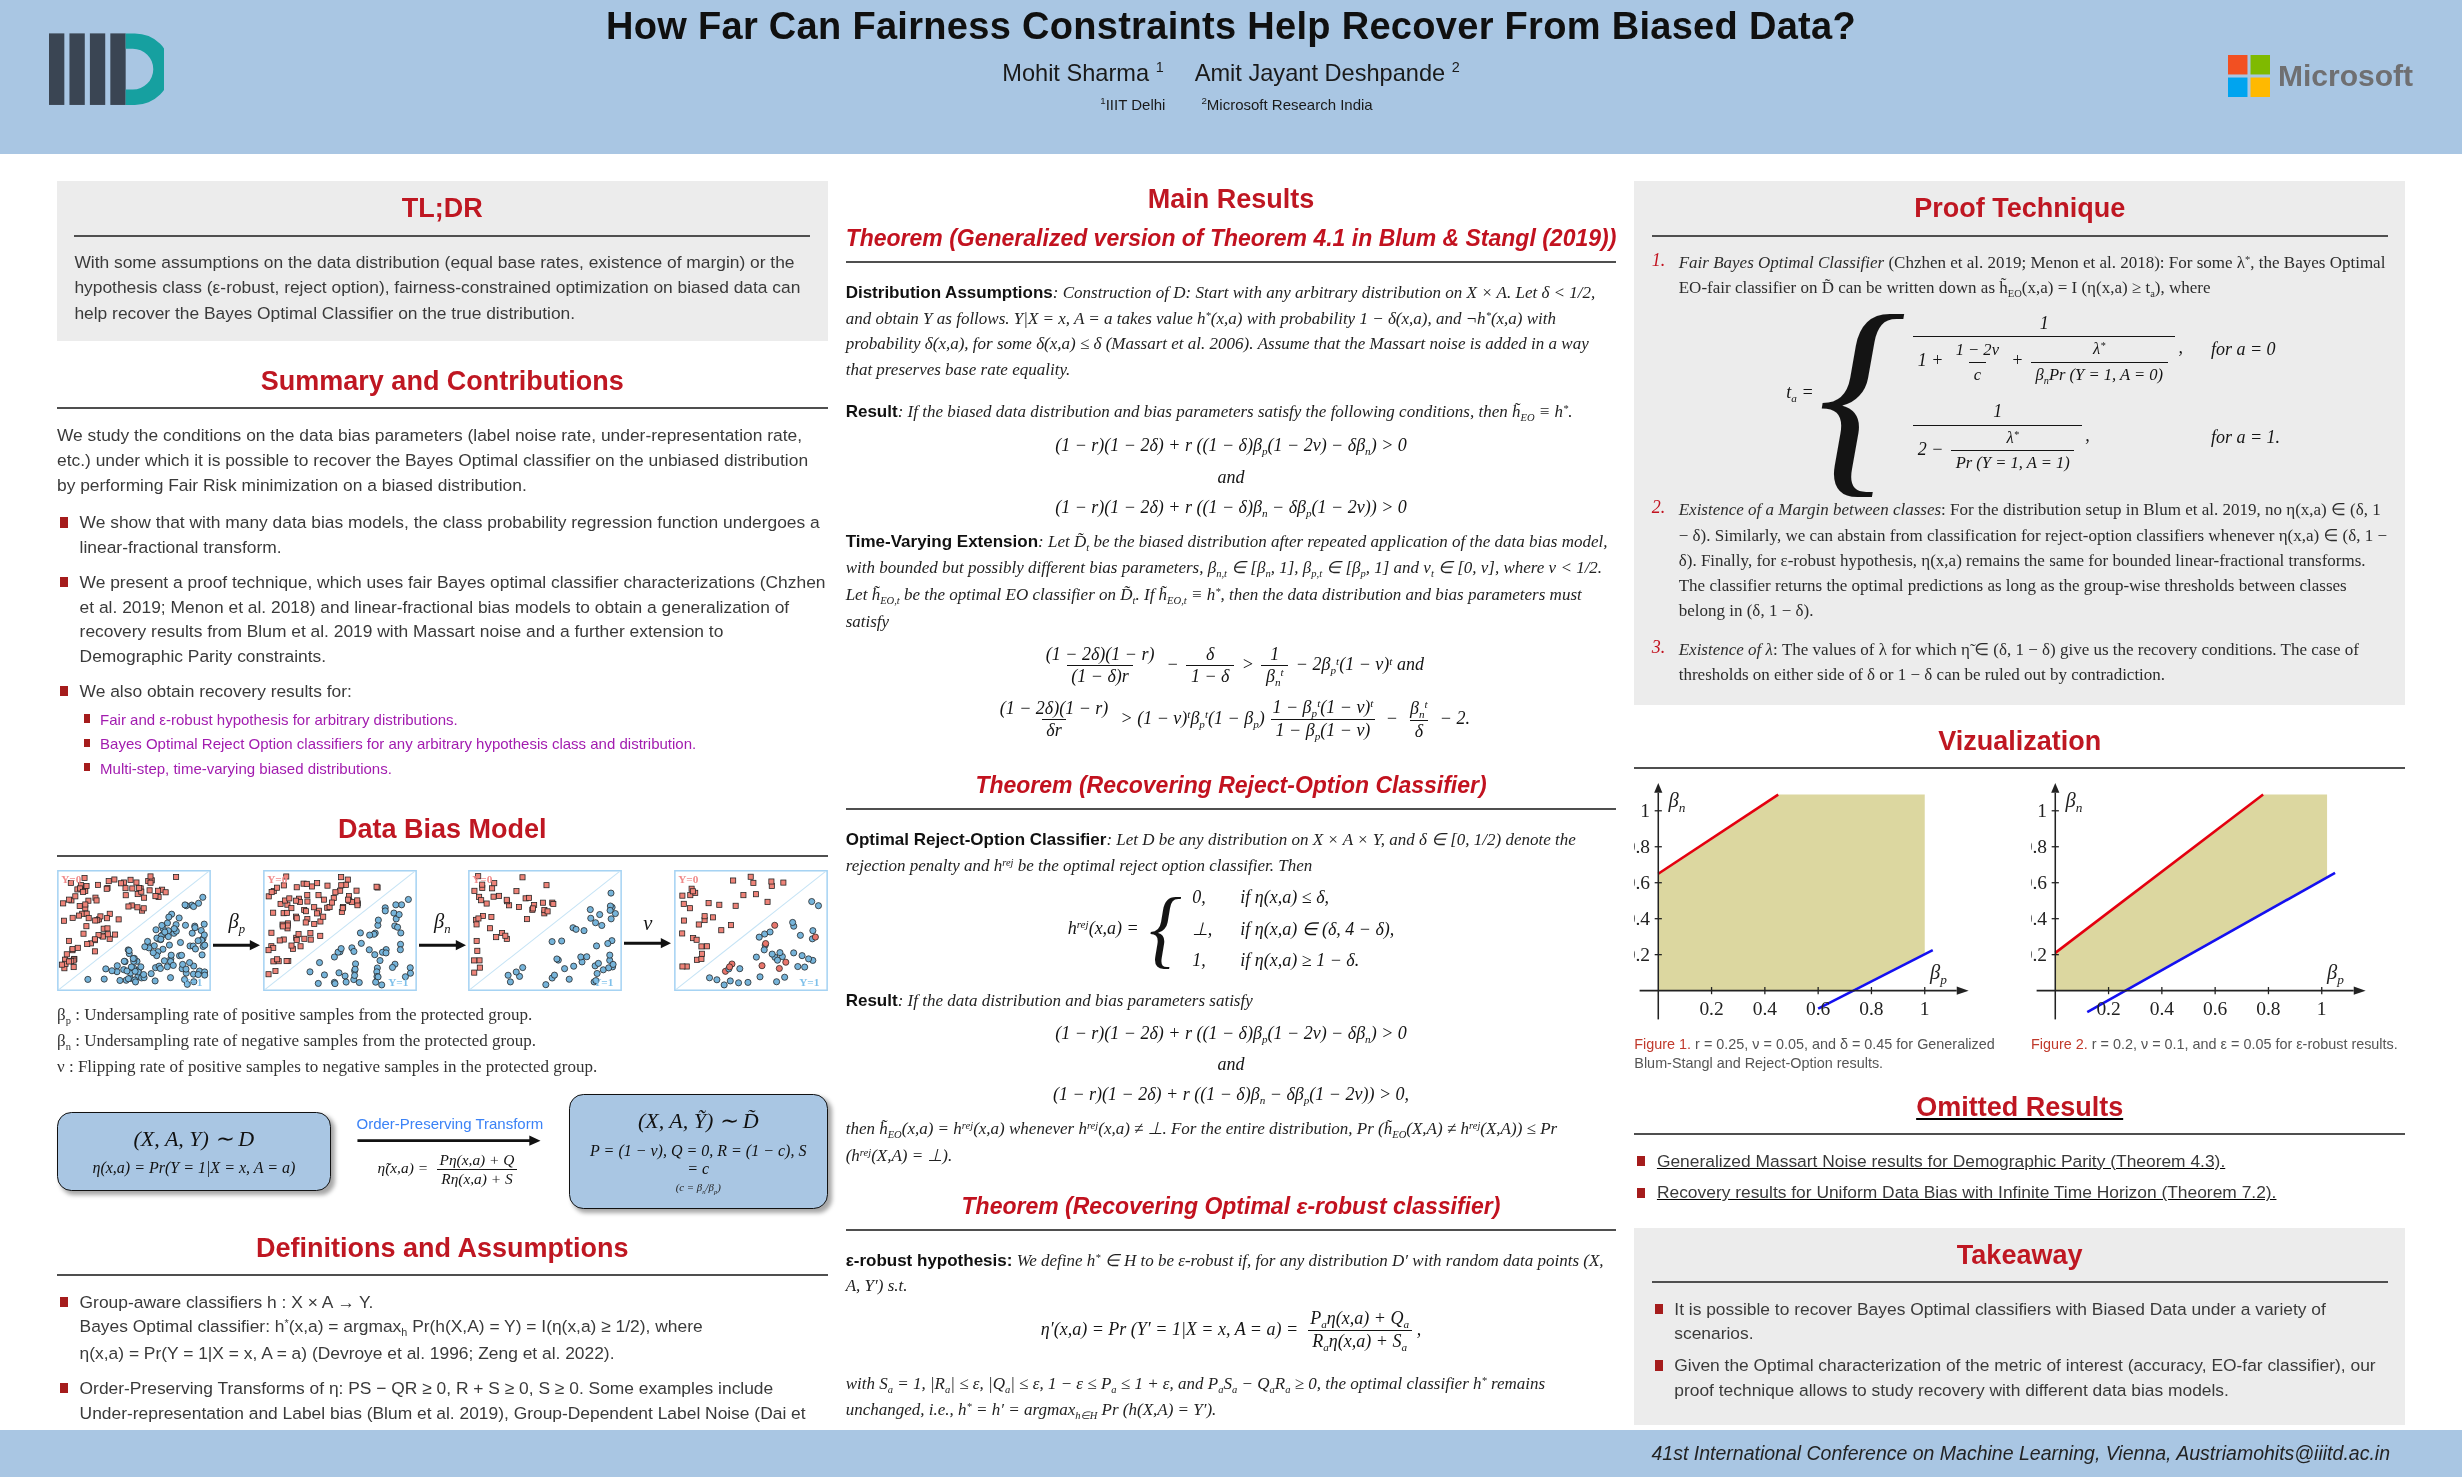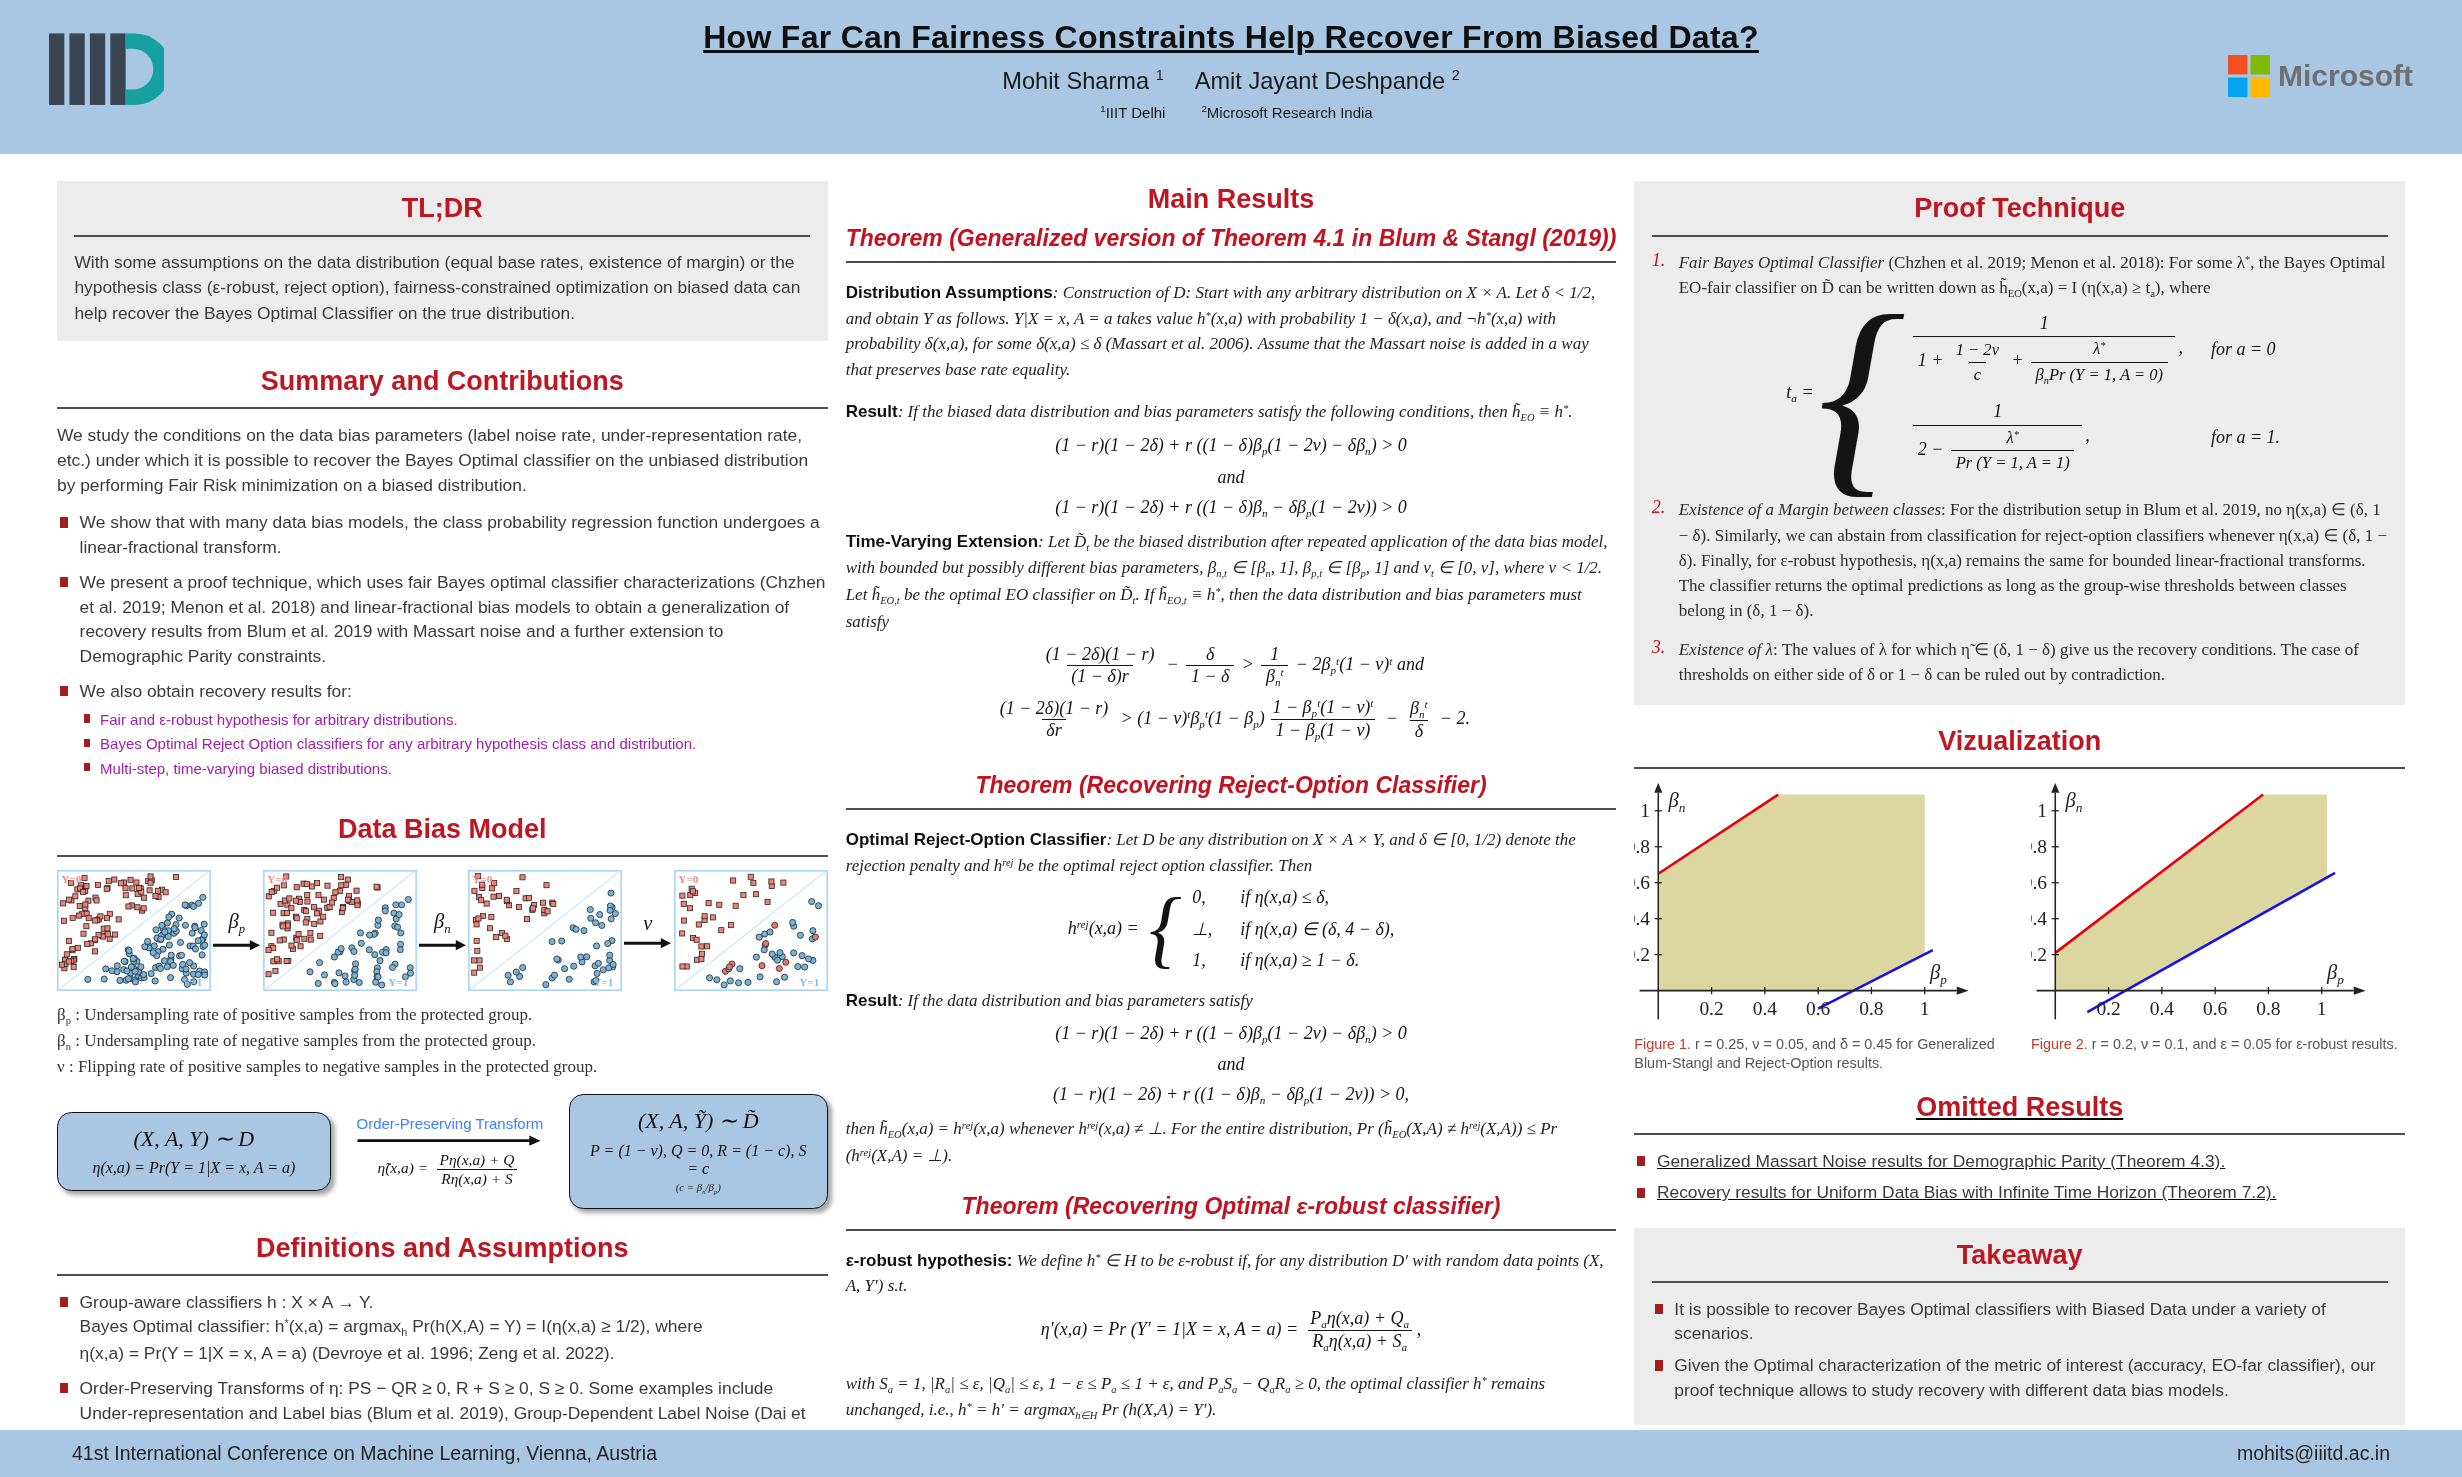--- a/index.html
+++ b/index.html
@@ -1,29 +1,29 @@
 <!DOCTYPE html>
 <html style="font-size:8.2px"><head>
 <meta charset="utf-8">
 <style>
   html,body{margin:0;padding:0;background:#fff;}
   .poster{position:relative;width:2462px;height:1477px;background:#ffffff;font-family:"Liberation Sans",sans-serif;overflow:hidden;}
   
   .hdr{position:absolute;top:0;left:0;width:100%;height:154px;background:#a9c6e3;}
-  .hdr-title{padding-top:19px;text-align:center;font-size:32px;font-weight:700;color:#101010;letter-spacing:0.3px;text-decoration:underline;}
+  .hdr-title{padding-top:5px;text-align:center;font-size:38px;font-weight:700;color:#101010;letter-spacing:0.3px;}
   .hdr-authors{margin-top:11.3px;text-align:center;font-size:23.6px;color:#1a1a1a;}
   .hdr-authors .gap{display:inline-block;width:31px;}
   .hdr-authors sup{font-size:14.4px;}
   .hdr-affil{margin-top:8.2px;text-align:center;font-size:15px;color:#1a1a1a;padding-left:11px;}
   .hdr-affil sup{font-size:9.7px;}
   .hdr-affil .gap{display:inline-block;width:36px;}
   .logo-iiitd{position:absolute;left:49px;top:28px;}
   .logo-ms{position:absolute;right:49px;top:55px;display:flex;align-items:center;gap:8.2px;}
   .ms-word{font-size:30px;font-weight:600;color:#6f6f71;letter-spacing:0;}
-  .ftr{position:absolute;bottom:0;left:0;width:100%;height:47px;background:#a9c6e3;display:flex;justify-content:space-between;align-items:center;padding:0 72px;box-sizing:border-box;font-size:19.5px;color:#232323;}
+  .ftr{position:absolute;bottom:0;left:0;width:100%;height:47px;background:#a9c6e3;display:flex;justify-content:flex-end;align-items:center;padding:0 72px;box-sizing:border-box;font-size:19.5px;color:#232323;font-style:italic;}
   
   .columns{position:absolute;top:154px;left:0;width:100%;height:1276px;display:grid;grid-template-columns:1fr 1fr 1fr;column-gap:18px;padding:27px 57px 0;box-sizing:border-box;}
   .col{display:flex;flex-direction:column;min-width:0;}
   
   .sec{margin-bottom:21.5px;}
   .sec-title{color:#bf1722;font-size:27px;font-weight:700;text-align:center;margin:3.1px 0 10.3px;}
   .rule{border-top:2.1px solid #4f4f4f;margin-bottom:13.3px;}
   .graybox{background:#ececec;padding:9.2px 17.4px 15.4px;}
   .txt{font-size:17.4px;line-height:1.46;color:#3a3a3a;}
   .bullets{margin:0;padding:0;list-style:none;}

